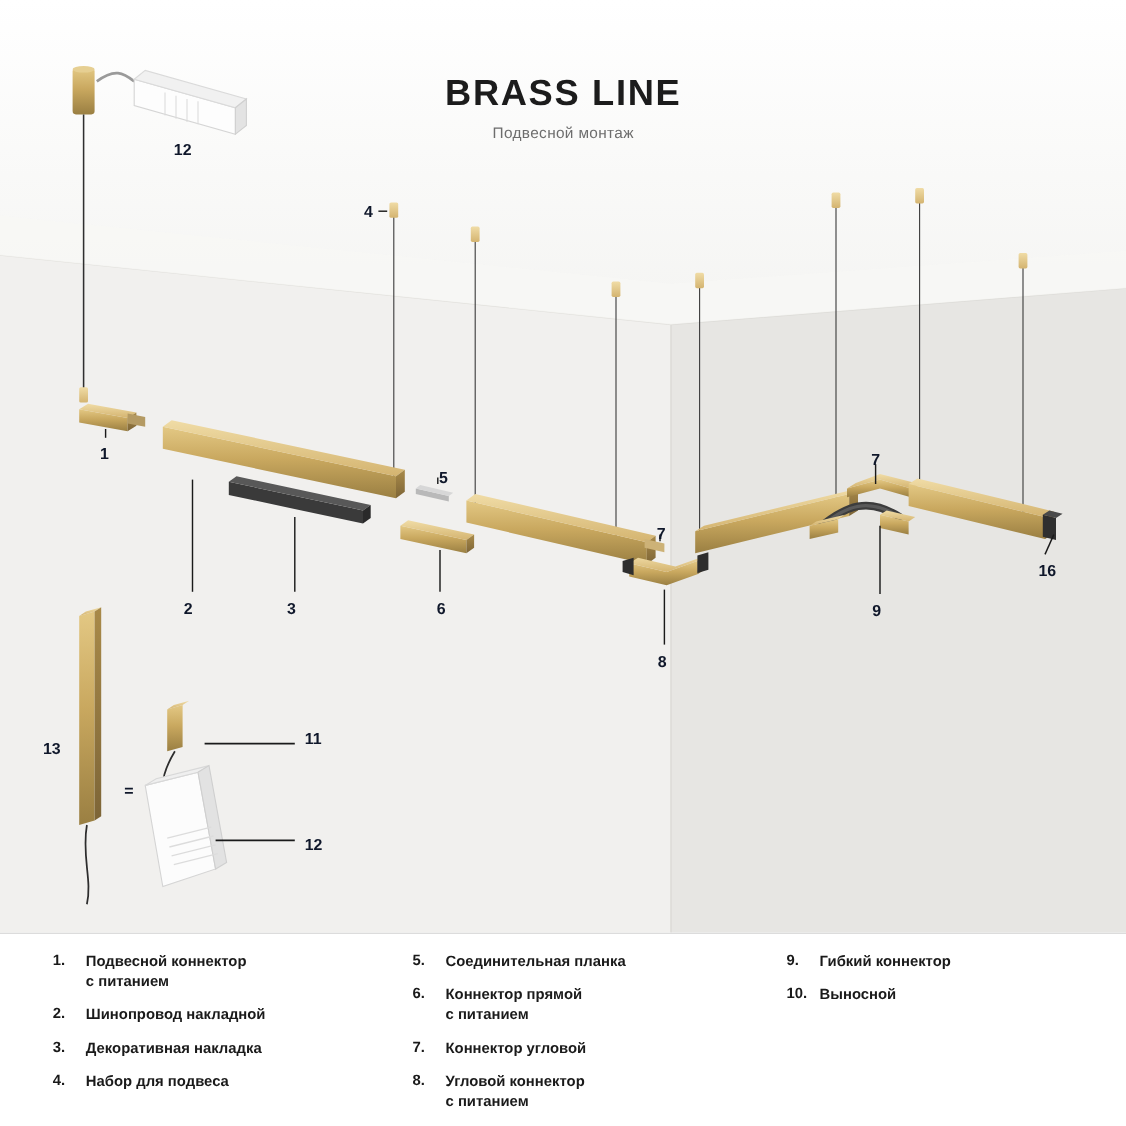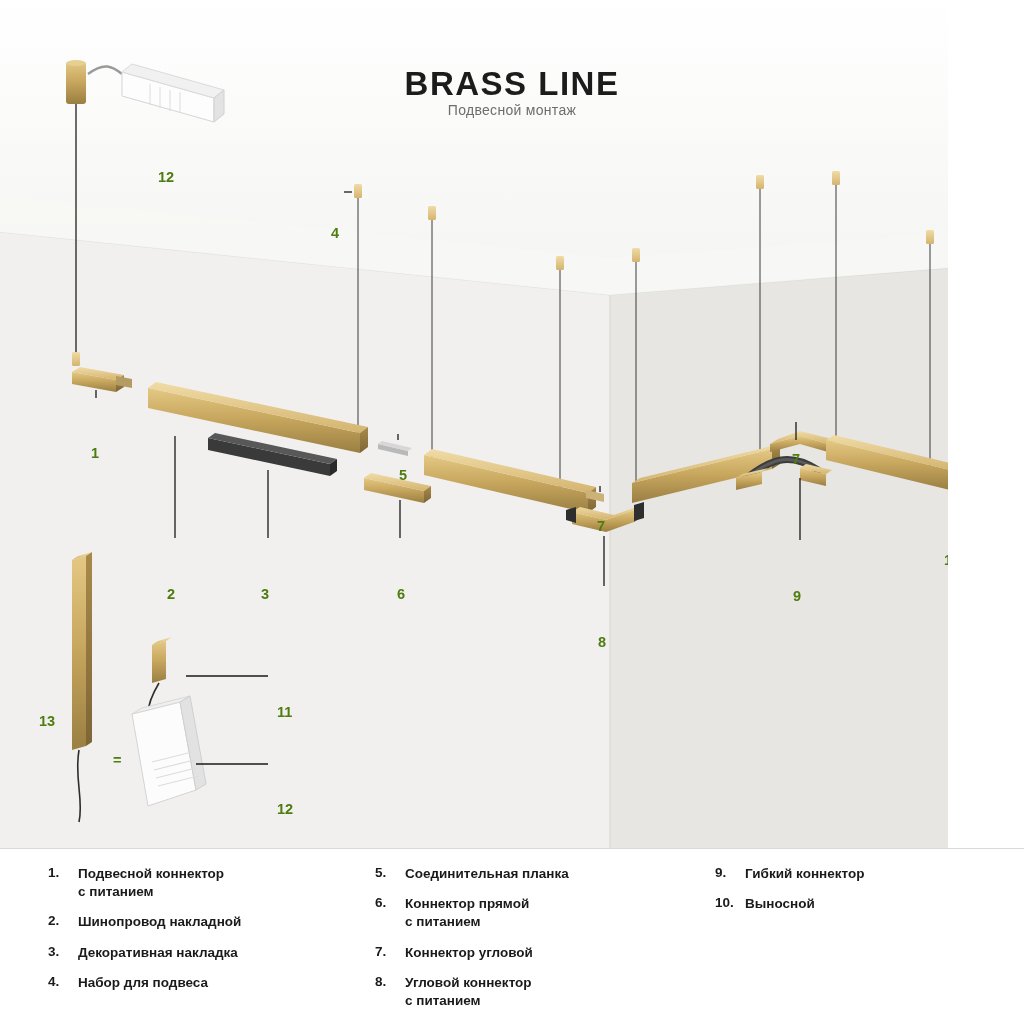--- a/index.html
+++ b/index.html
@@ -13,21 +13,21 @@
   #root {
     position: relative;
     width: 1024px; height: 1024px;
     background: #ffffff;
   }
 
   
   .scene {
     position: absolute;
     left: 0; top: 0;
-    width: 948px; height: 848px;
+    width: 1024px; height: 848px;
     overflow: hidden;
     background: #f2f2f0;
     padding-left: 24px;
   }
   .scene svg { position: absolute; left: 0; top: 0; }
 
   
   .title-block {
     position: absolute;
     left: 0; top: 66px;
@@ -36,33 +36,33 @@
     pointer-events: none;
   }
   .title-main {
     font-size: 33px;
     font-weight: bold;
     letter-spacing: 1.5px;
     color: #1c1c1c;
     line-height: 1.1;
   }
   .title-sub {
+    margin-top: 10px;
     font-size: 14px;
     color: #6d6d6d;
     letter-spacing: 0.3px;
   }
 
   
   .num {
     position: absolute;
     font-size: 14.5px;
     font-weight: bold;
-    color: #4d7c0f;
+    color: #0f172a;
     white-space: nowrap;
-    margin-top: 40px;
   }
 
   
   .legend {
     position: absolute;
     left: 0; top: 848px;
     width: 1024px; height: 176px;
     background: #ffffff;
     border-top: 1px solid #d9d9d9;
     padding: 16px 40px 0 40px;

